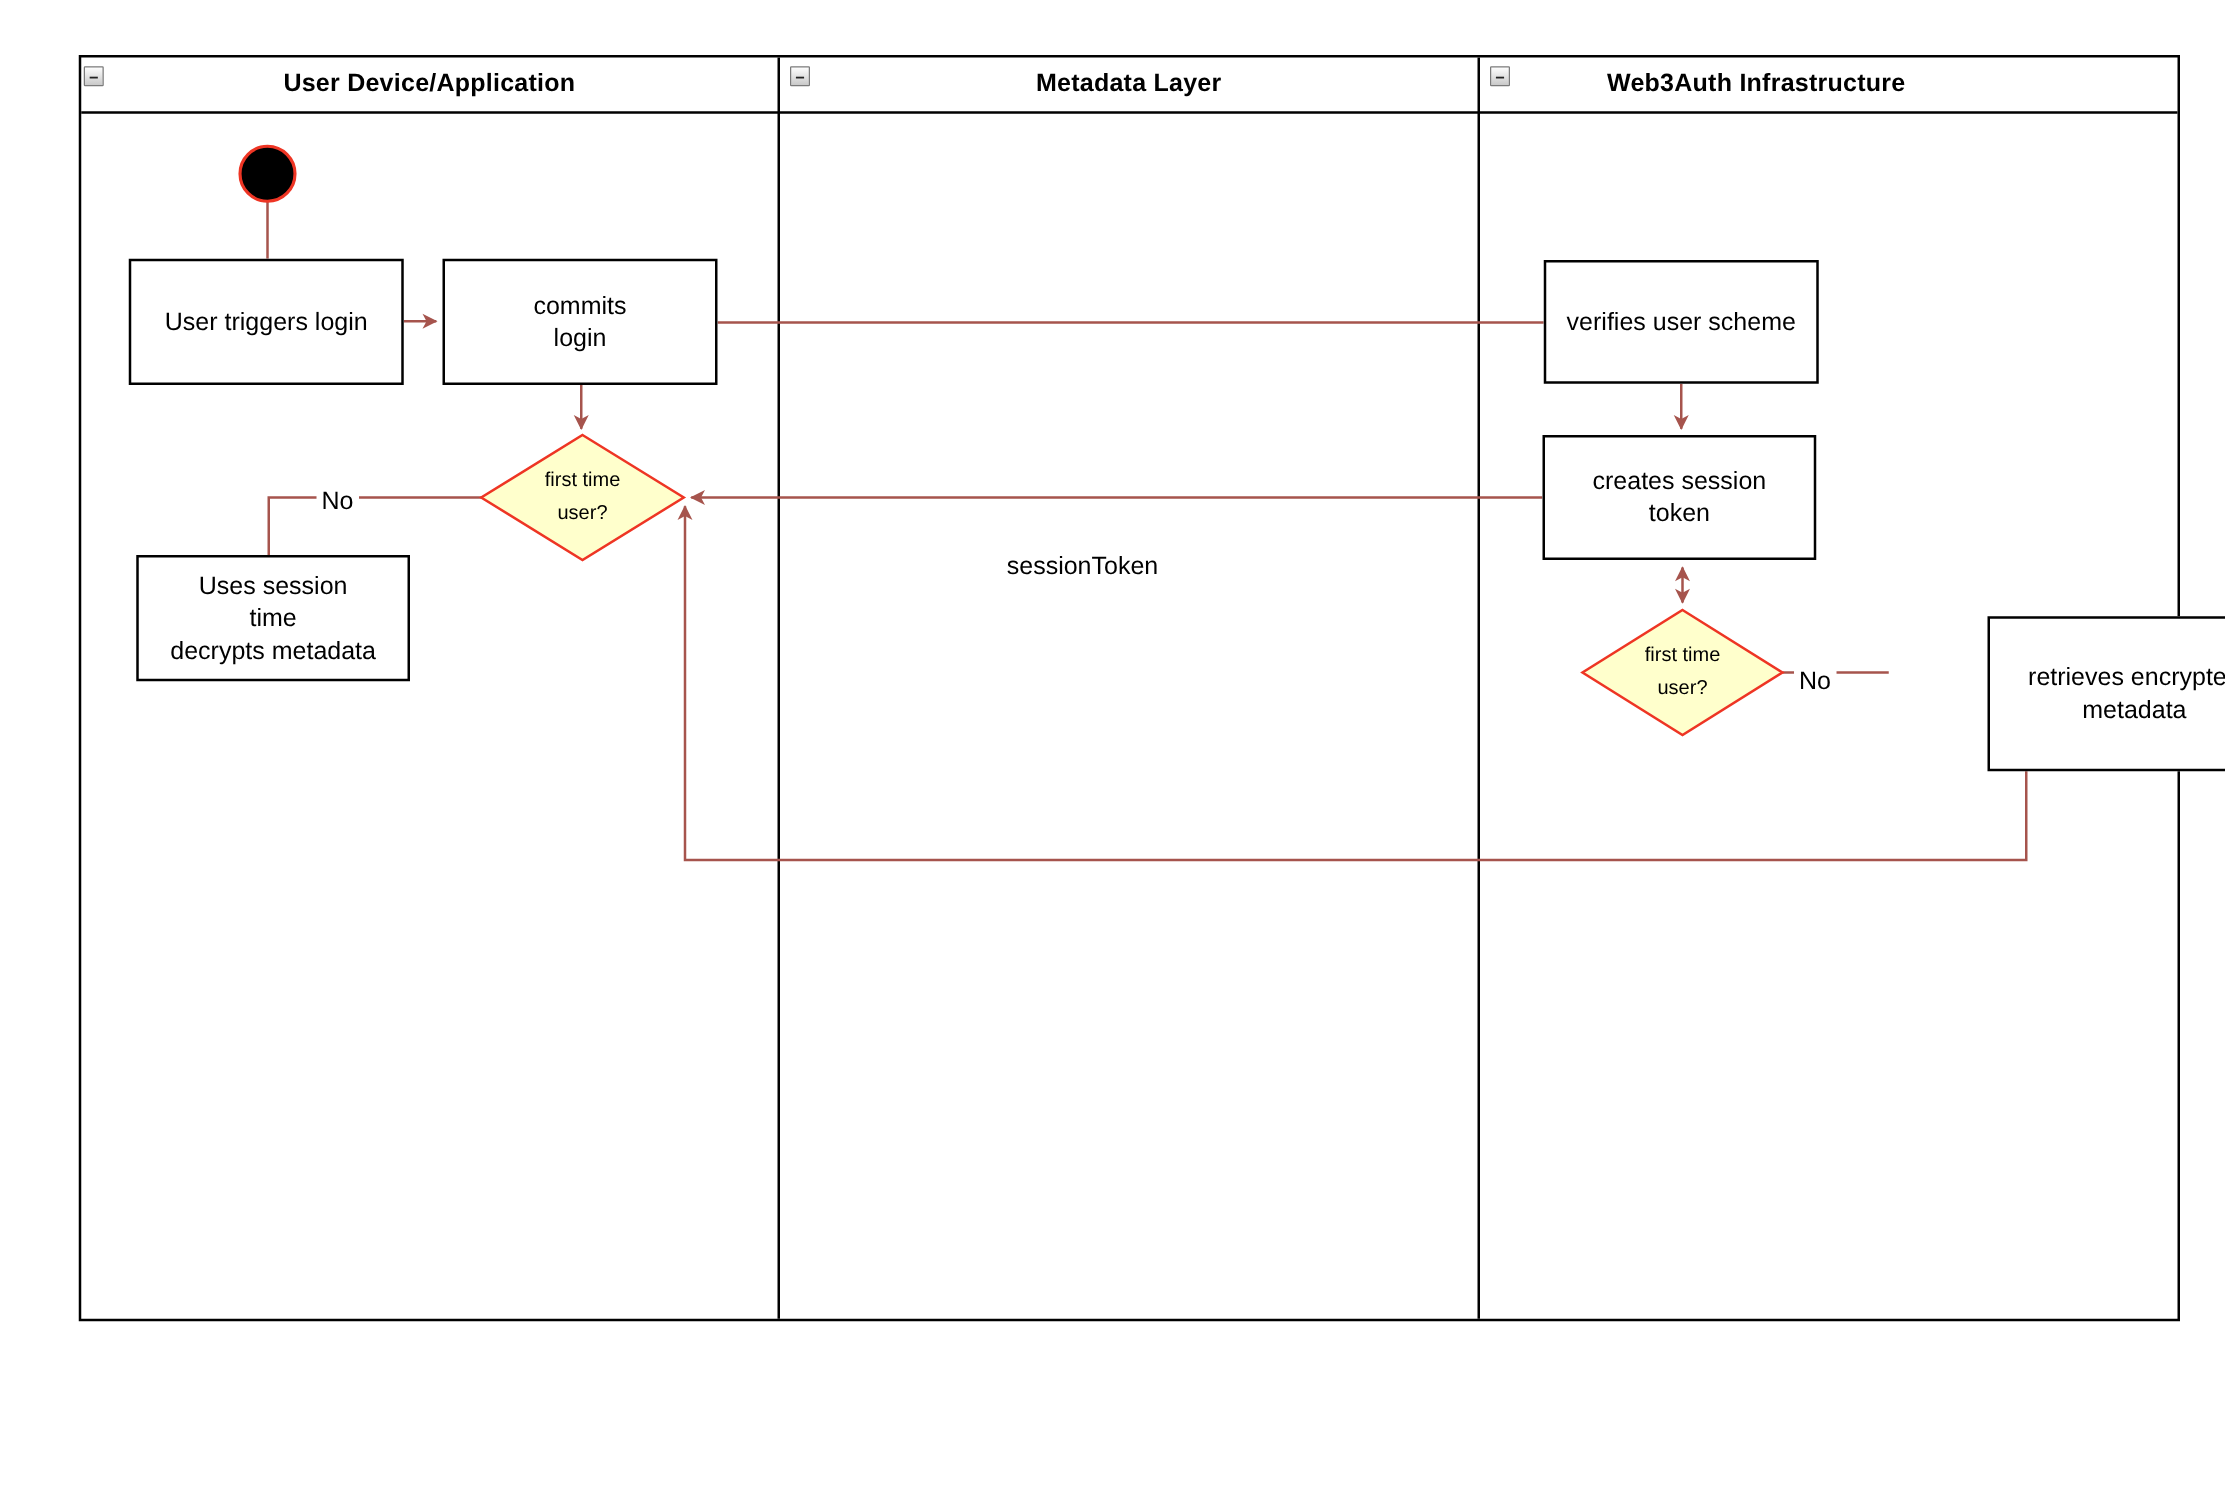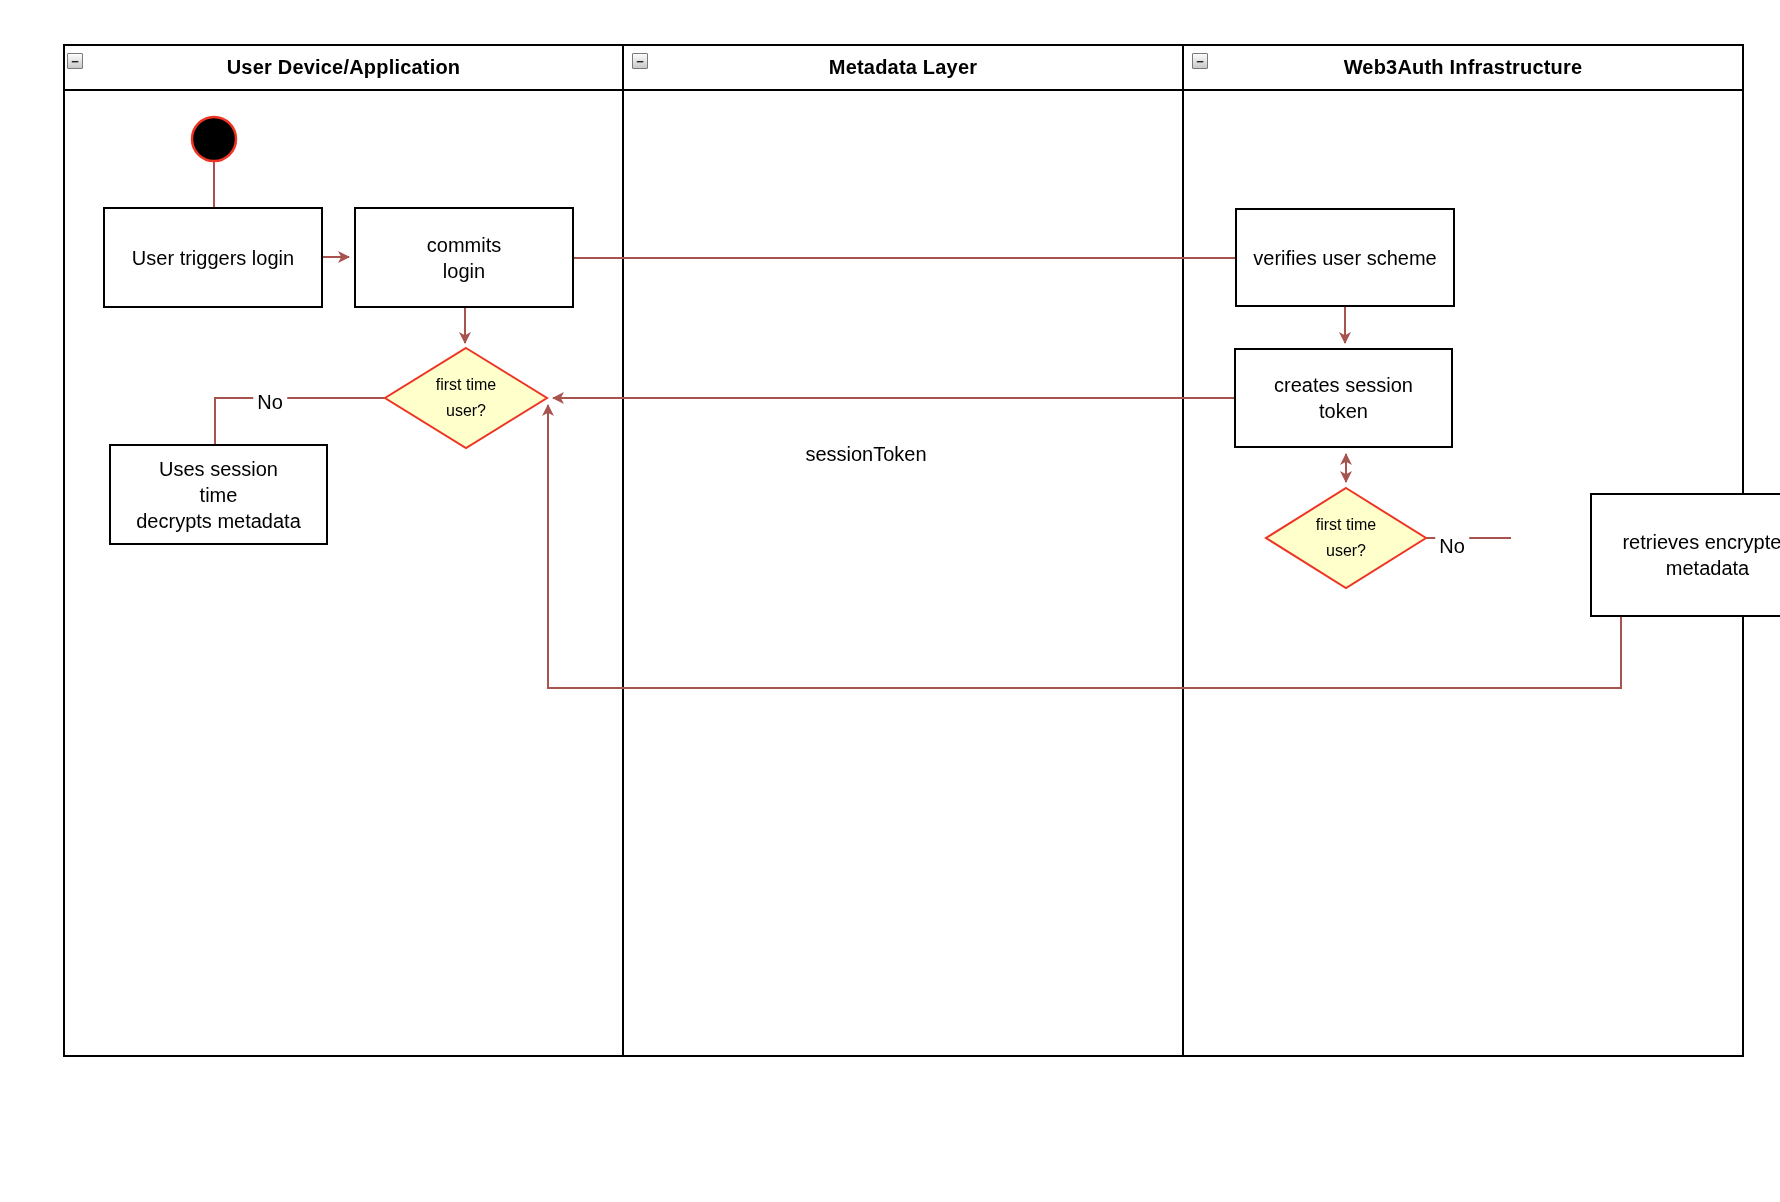--- a/index.html
+++ b/index.html
@@ -57,21 +57,21 @@
 <body>
 
 <div class="pool">
 
   <div class="lane-sep" style="left:557px;"></div>
   <div class="lane-sep" style="left:1117px;"></div>
 
   <div class="header-row">
     <div class="lane-title" style="left:0;width:557px;">User Device/Application</div>
     <div class="lane-title" style="left:559px;width:558px;">Metadata Layer</div>
-    <div class="lane-title" style="left:1119px;width:558px;">Web3Auth Infrastructure</div>
+    <div class="lane-title" style="left:1061px;width:558px;">Web3Auth Infrastructure</div>
     <button class="collapse-btn" style="left:2px;">−</button>
     <button class="collapse-btn" style="left:567px;">−</button>
     <button class="collapse-btn" style="left:1127px;">−</button>
   </div>
 
   <svg class="wires" viewBox="0 0 1677 1009">
     <defs>
       <marker id="ah-end" viewBox="0 0 14 14" markerWidth="14" markerHeight="14" refX="12" refY="7" orient="auto-start-reverse" markerUnits="userSpaceOnUse">
         <path class="arrowhead" fill="#a6544d" d="M1,1 L13,7 L1,13 L4.2,7 Z"></path>
       </marker>

